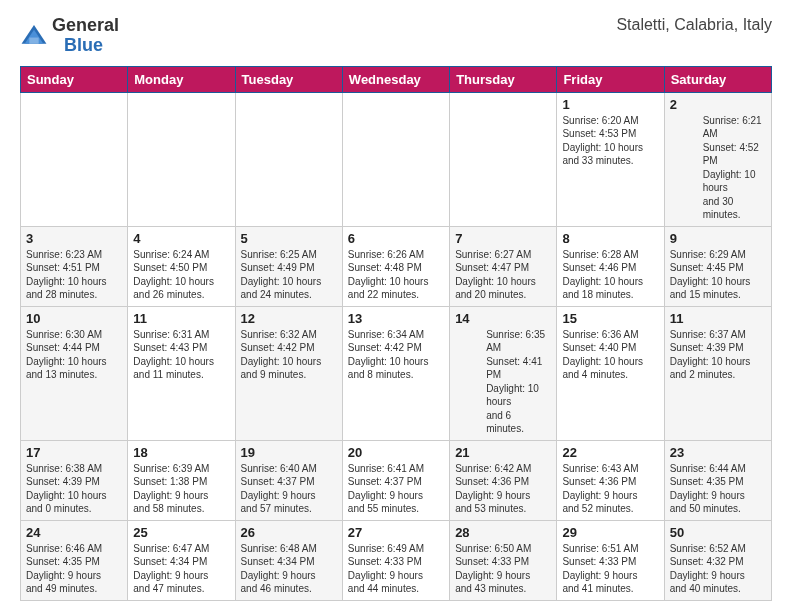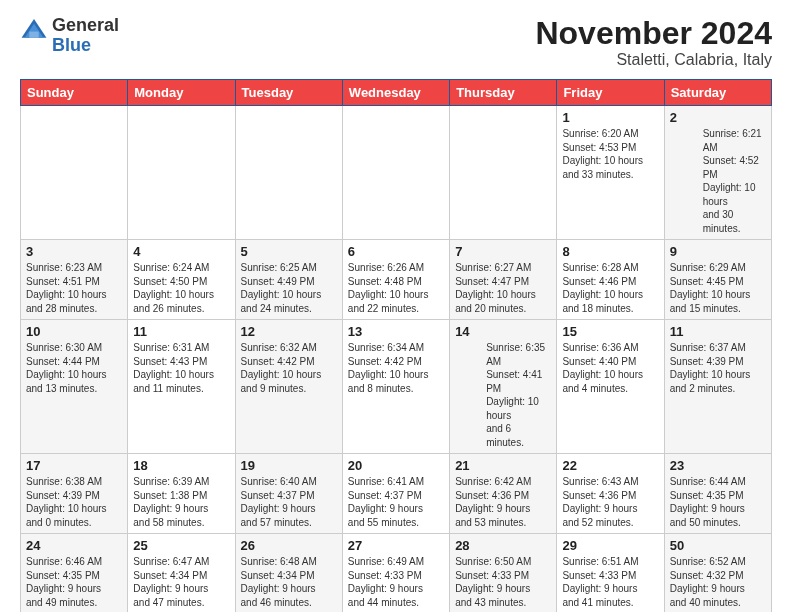--- a/index.html
+++ b/index.html
@@ -15,21 +15,21 @@
       padding: 16px 20px 10px 20px;
     }
     .header-row {
       display: flex;
       align-items: flex-start;
       justify-content: space-between;
       margin-bottom: 10px;
     }
     .logo {
       display: flex;
-      align-items: flex-start;
+      align-items: center;
       gap: 4px;
     }
     .logo-text {
       display: flex;
       flex-direction: column;
       font-size: 18px;
       font-weight: bold;
       color: #1a56a0;
       line-height: 1.1;
     }
@@ -51,21 +51,21 @@
       font-size: 16px;
       font-weight: normal;
       color: #444;
     }
     
     .calendar {
       width: 100%;
       border-collapse: collapse;
     }
     .calendar thead tr th {
-      background: #ef4444;
+      background: #be185d;
       color: #fff;
       font-size: 13px;
       font-weight: bold;
       padding: 5px 6px;
       text-align: left;
       border: 1px solid #1a5a9a;
     }
     .calendar tbody tr td {
       border: 1px solid #ccc;
       vertical-align: top;
@@ -103,25 +103,24 @@
 <div class="page">
   <div class="header-row">
     <div class="logo">
       <svg class="logo-icon" viewBox="0 0 36 36">
         <polygon points="18,4 34,28 2,28" fill="#2a6db5"></polygon>
         <polygon points="18,10 30,28 6,28" fill="#4a90d9"></polygon>
         <rect x="12" y="20" width="12" height="8" fill="#fff" opacity="0.3"></rect>
       </svg>
       <div class="logo-text">
         <span>General</span>
-        <span style="color:#2a6db5;">Blue</span>
+        <span style="color:#2a6db5;margin-left:12px;">Blue</span>
       </div>
     </div>
     <div class="title-block">
-      <h1>November 2024</h1>
       <h2>Staletti, Calabria, Italy</h2>
     </div>
   </div>
 
   <table class="calendar">
     <thead>
       <tr>
         <th>Sunday</th>
         <th>Monday</th>
         <th>Tuesday</th>

